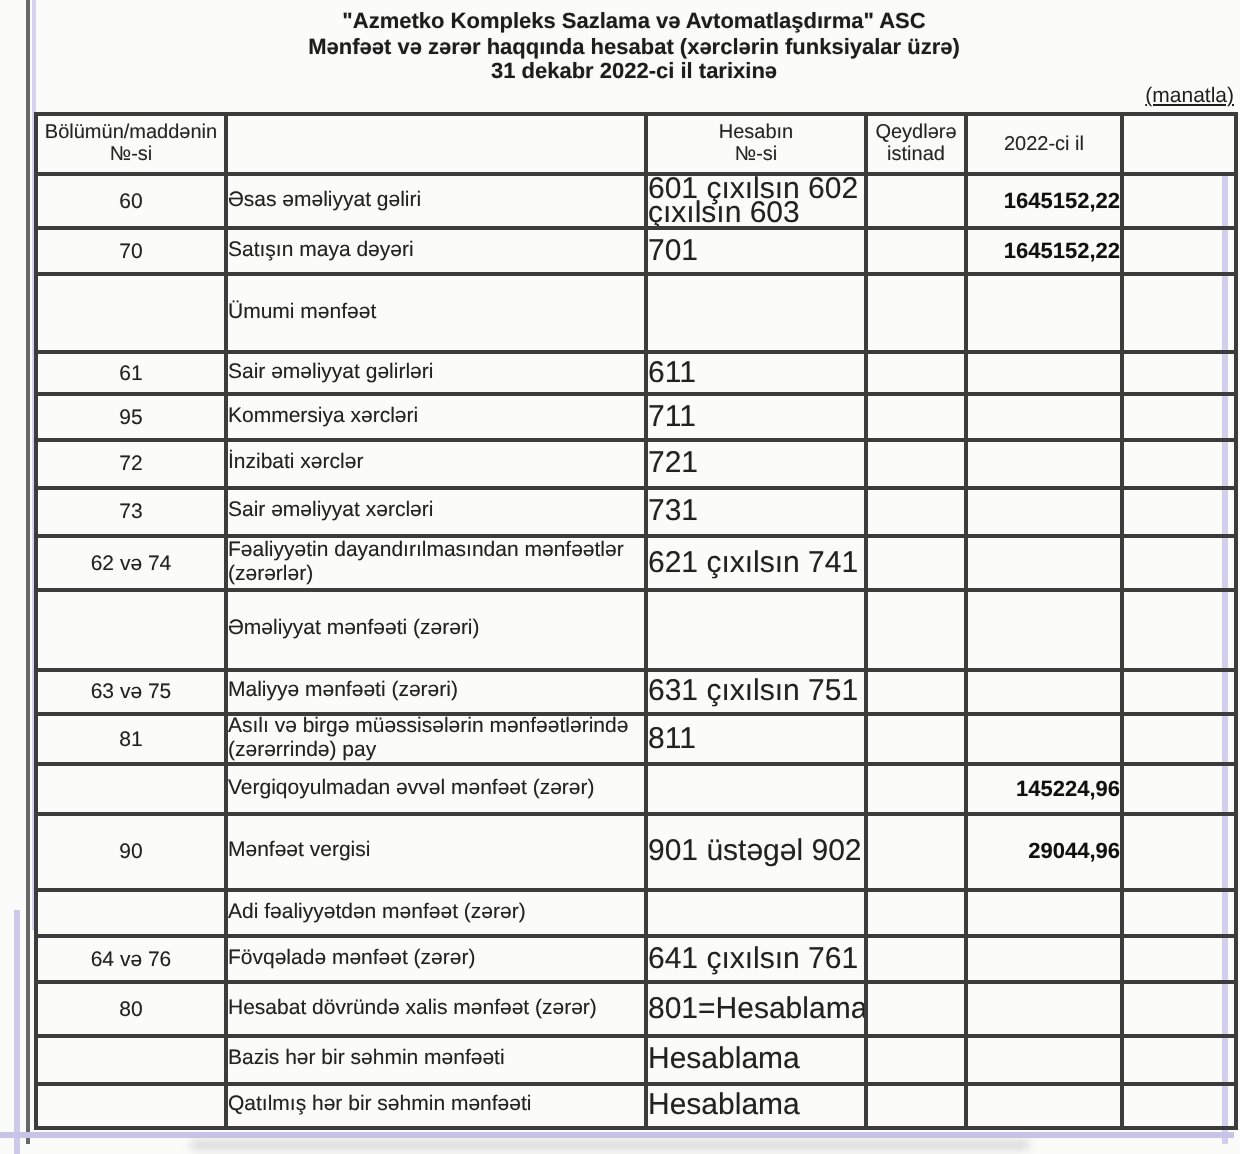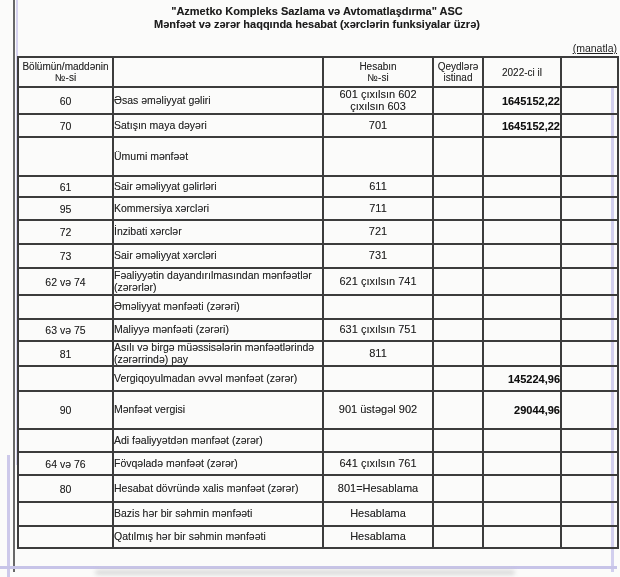--- a/index.html
+++ b/index.html
@@ -43,38 +43,39 @@
     padding:0; overflow:hidden;
     vertical-align:middle;
     text-shadow:0 0 .4px rgba(0,0,0,.3);
   }
   thead th {
     height:28px; font-weight:normal; font-size:10px; line-height:11px;
     text-align:center; color:#262626;
   }
   td.c-no    { text-align:center; font-size:10.5px; color:#222; }
   td.c-label { text-align:left; padding:1px 3px 1px 4px; font-size:10.5px; line-height:11.5px; color:#222; }
-  td.c-acct  { text-align:center; font-size:11px; line-height:11.5px; color:#222; }
+  td.c-acct  { font-size:15px; line-height:11.5px; color:#222; }
   td.c-value { text-align:right; padding-right:6px; font-weight:bold; font-size:11px; color:#101010; }
 </style>
 </head>
 <body>
 
 <div class="scan">
 
   <div class="edge-dark"></div>
   <div class="edge-lav-top"></div>
   <div class="edge-lav-bot"></div>
   <div class="edge-lav-right"></div>
   <div class="bottom-lav"></div>
   <div class="bottom-smudge"></div>
 
   <div class="titles">
     <div>"Azmetko Kompleks Sazlama və Avtomatlaşdırma" ASC</div>
     <div>Mənfəət və zərər haqqında hesabat (xərclərin funksiyalar üzrə)</div>
+    <div>31 dekabr 2022-ci il tarixinə</div>
   </div>
 
   <div class="currency">(manatla)</div>
 
   <table class="report">
     <colgroup>
       <col style="width:95px">
         <col style="width:210px">
         <col style="width:110px">
       <col style="width:50px">
@@ -173,21 +174,21 @@
         <tr style="height: 27px;">
           <td class="c-no">62 və 74</td>
           <td class="c-label">Fəaliyyətin dayandırılmasından mənfəətlər (zərərlər)</td>
           <td class="c-acct">
             <div>621 çıxılsın 741</div>
           </td>
           <td class="c-notes"></td>
           <td class="c-value"></td>
           <td class="c-extra"></td>
         </tr>
-        <tr style="height: 24px;">
+        <tr style="height: 40px;">
           <td class="c-no"></td>
           <td class="c-label">Əməliyyat mənfəəti (zərəri)</td>
           <td class="c-acct"></td>
           <td class="c-notes"></td>
           <td class="c-value"></td>
           <td class="c-extra"></td>
         </tr>
         <tr style="height: 22px;">
           <td class="c-no">63 və 75</td>
           <td class="c-label">Maliyyə mənfəəti (zərəri)</td>

